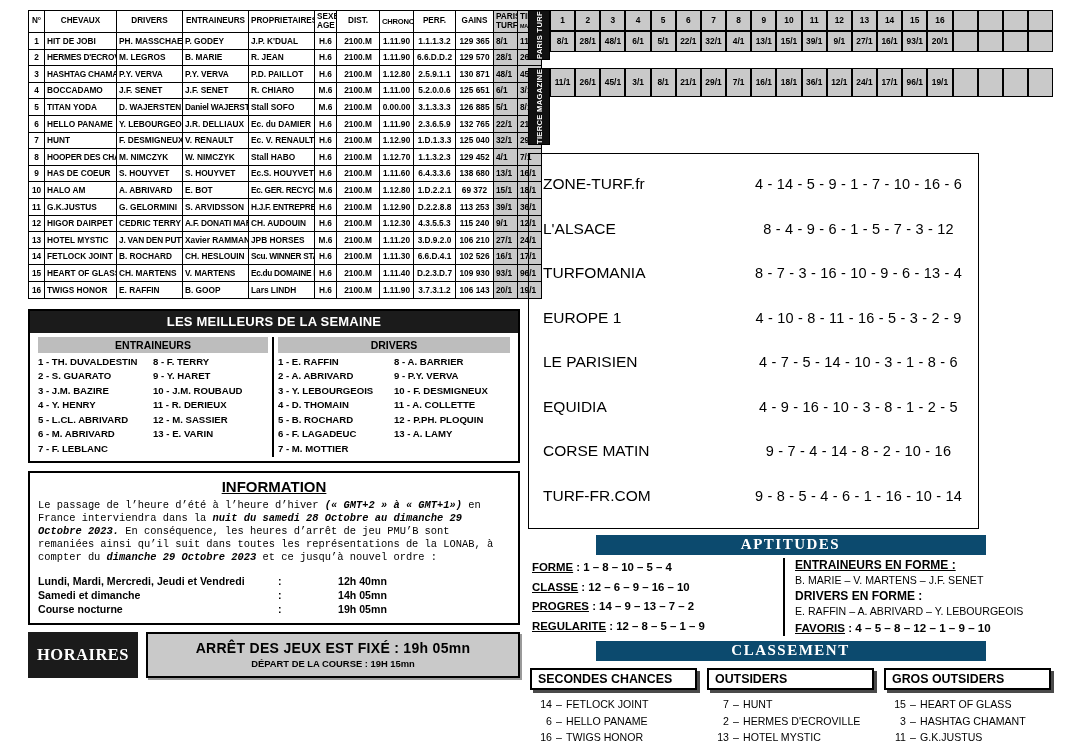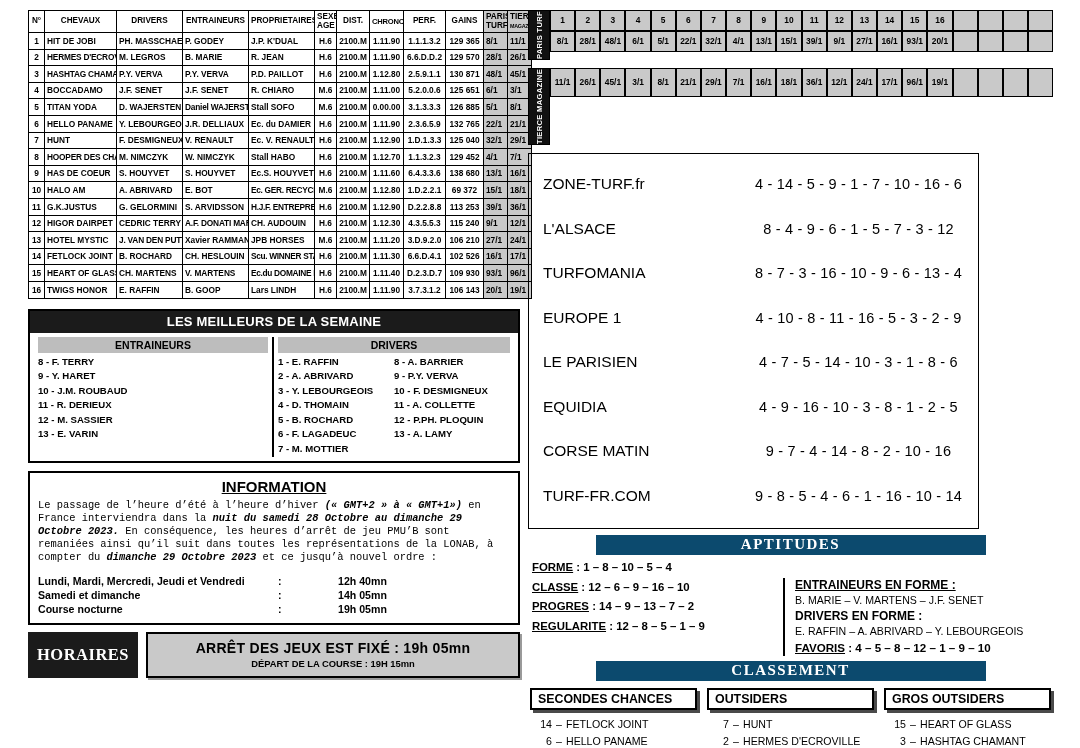--- a/index.html
+++ b/index.html
@@ -36,21 +36,21 @@
     height:22px;
     vertical-align:middle;
   }
   th.pt-head, td.pt-cell { background:#c9c9c9; text-align:center; }
   .c-num { width:16px; text-align:center !important; }
   .c-cheval { width:72px; }
   .c-driver { width:66px; }
   .c-entr { width:66px; }
   .c-prop { width:66px; }
   .c-sexe { width:22px; text-align:center !important; }
-  .c-dist { width:33px; text-align:center !important; }
+  .c-dist { width:43px; text-align:center !important; }
   .c-chrono { width:34px; text-align:center !important; }
   .c-perf { width:42px; text-align:center !important; }
   .c-gains { width:38px; text-align:center !important; }
   .c-pt { width:24px; }
   .c-tm { width:24px; }
   .sq { font-size:6.2px; letter-spacing:-0.2px; }
   .sq2 { font-size:5.4px; letter-spacing:-0.3px; }
   .two-line { line-height:0.95; font-size:7.4px; }
 
   
@@ -130,21 +130,21 @@
 
   
   .apt-title, .cls-title {
     background:#0c4a6e; color:#fff; text-align:center;
     font-family:"Liberation Serif", serif; font-weight:bold;
     font-size:15px; letter-spacing:1.5px; padding:1px 0 2px;
     width:390px; margin:0 auto;
   }
   .apt-body { display:flex; margin-top:3px; }
   .apt-left { width:255px; padding-left:4px; }
-  .apt-right { flex:1; border-left:2px solid #000; padding-left:10px;margin-top:20px; }
+  .apt-right { flex:1; border-left:2px solid #000; padding-left:10px; }
   .apt-line { font-size:11.4px; font-weight:bold; line-height:19.5px; white-space:nowrap; }
   .apt-line u { text-decoration:underline; }
   .apt-h { font-size:12px; font-weight:bold; text-decoration:underline; line-height:15px; }
   .apt-h2 { font-size:12px; font-weight:bold; line-height:16px; }
   .apt-sub { font-size:10.6px; line-height:15px; white-space:nowrap; }
   .apt-fav { font-size:11.6px; font-weight:bold; line-height:17px; }
 
   
   .cls-wrap { margin-top:5px; }
   .cls-cols { display:flex; margin-top:5px; gap:10px; padding:2px 2px; }
@@ -421,20 +421,29 @@
         </tbody>
     </table>
 
     <div class="meilleurs">
       <div class="meilleurs-title">LES MEILLEURS DE LA SEMAINE</div>
       <div class="meilleurs-body">
         <div class="mb-half left">
           <div class="mb-subhead">ENTRAINEURS</div>
           <div class="mb-lists">
             <ul>
+                <li>1 - TH. DUVALDESTIN</li>
+                <li>2 - S. GUARATO</li>
+                <li>3 - J.M. BAZIRE</li>
+                <li>4 - Y. HENRY</li>
+                <li>5 - L.CL. ABRIVARD</li>
+                <li>6 -  M. ABRIVARD</li>
+                <li>7 -  F. LEBLANC</li>
+              </ul>
+            <ul>
                 <li>8 -   F. TERRY</li>
                 <li>9 - Y. HARET</li>
                 <li>10 - J.M. ROUBAUD</li>
                 <li>11 - R. DERIEUX</li>
                 <li>12 - M. SASSIER</li>
                 <li>13 - E. VARIN</li>
               </ul>
           </div>
         </div>
         <div class="mb-half">

